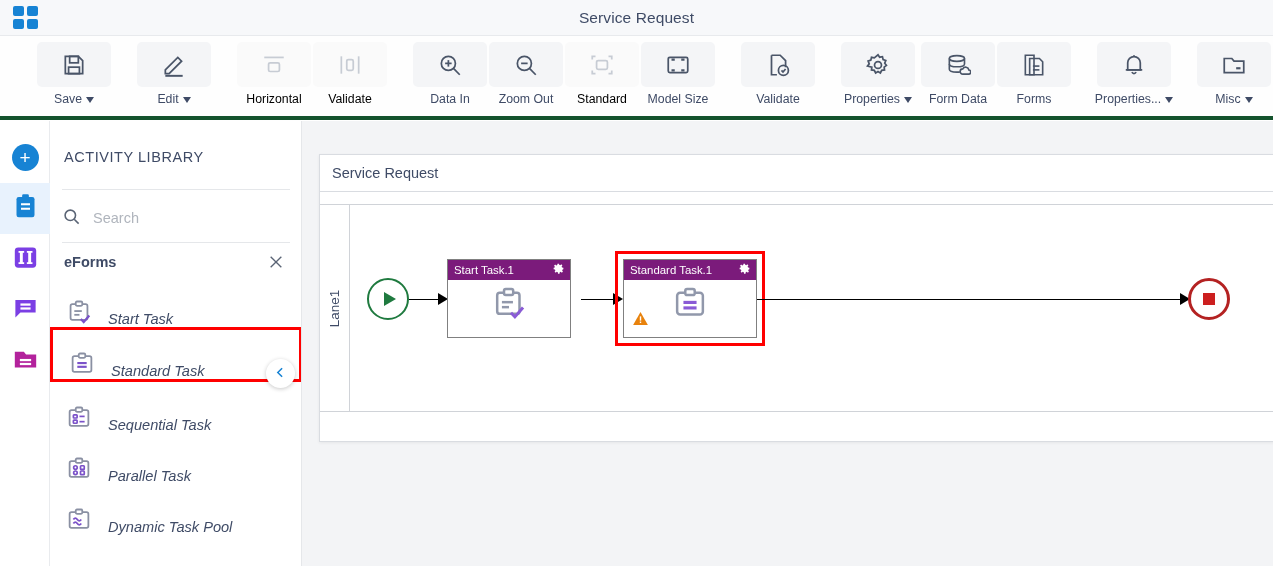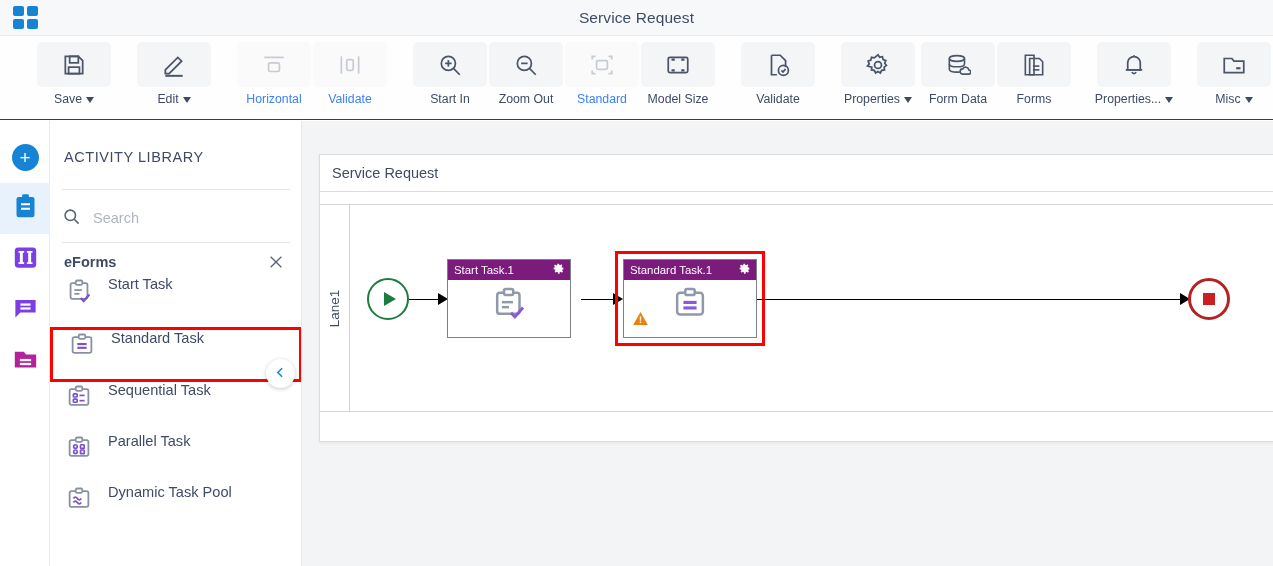--- a/index.html
+++ b/index.html
@@ -44,21 +44,21 @@
     color: #3f4b66;
     letter-spacing: .1px;
   }
 
   
   .toolbar {
     position: absolute;
     left: 0; top: 36px;
     width: 1273px; height: 84px;
     background: #fefefe;
-    border-bottom: 1px solid #14532d;
+    border-bottom: 4px solid #14532d;
   }
   .tb-item {
     position: absolute;
     top: 6px;
     width: 74px;
     height: 72px;
     display: flex;
     flex-direction: column;
     align-items: center;
     cursor: pointer;
@@ -75,21 +75,21 @@
   .tb-item.disabled .tb-box { background: #fafafa; }
   .tb-label {
     margin-top: 5px;
     font-size: 12.3px;
     color: #3f4b66;
     white-space: nowrap;
     display: flex;
     align-items: center;
     gap: 4px;
   }
-  .tb-item.disabled .tb-label { color: #3b82f6; }
+  .tb-item.disabled .tb-label { color: #000000; }
   .caret {
     display: inline-block;
     width: 0; height: 0;
     border-left: 4.5px solid transparent;
     border-right: 4.5px solid transparent;
     border-top: 6px solid #3f4b66;
     margin-top: 1px;
   }
   .tb-icon { width: 26px; height: 26px; }
   .tb-icon svg { display: block; width: 26px; height: 26px; }
@@ -189,24 +189,25 @@
   }
   .act-list {
     position: absolute;
     left: 0; top: 264px;
     width: 252px;
   }
   .act-item {
     position: relative;
     height: 51px;
     display: flex;
-    align-items: flex-start;
+    align-items: flex-end;
     padding-left: 14px;
     gap: 14px;
     cursor: pointer;
+    font-style: italic;
   }
   .act-item.highlight {
     border: 3px solid #ff0000;
     margin-left: 0;
     margin-right: 0;
     height: 55px;
   }
   .act-icon { width: 30px; height: 30px; flex: none; }
   .act-label {
     font-size: 14.6px;
@@ -435,21 +436,21 @@
       <span class="tb-icon">
         <svg viewBox="0 0 24 24" fill="none" stroke="#4a5568" stroke-width="1.6">
           <circle cx="10.5" cy="10.5" r="6.5"></circle>
             <line x1="15.2" y1="15.2" x2="21" y2="21"></line>
           <line x1="10.5" y1="7.5" x2="10.5" y2="13.5"></line>
             <line x1="7.5" y1="10.5" x2="13.5" y2="10.5"></line>
         </svg>
       </span>
     </div>
     <div class="tb-label">
-      <span>Start In</span>
+      <span>Data In</span>
     </div>
   </div>
 
   <div class="tb-item" style="left:489px">
     <div class="tb-box">
       <span class="tb-icon">
         <svg viewBox="0 0 24 24" fill="none" stroke="#4a5568" stroke-width="1.6">
           <circle cx="10.5" cy="10.5" r="6.5"></circle>
             <line x1="15.2" y1="15.2" x2="21" y2="21"></line>
           <line x1="7.5" y1="10.5" x2="13.5" y2="10.5"></line>

